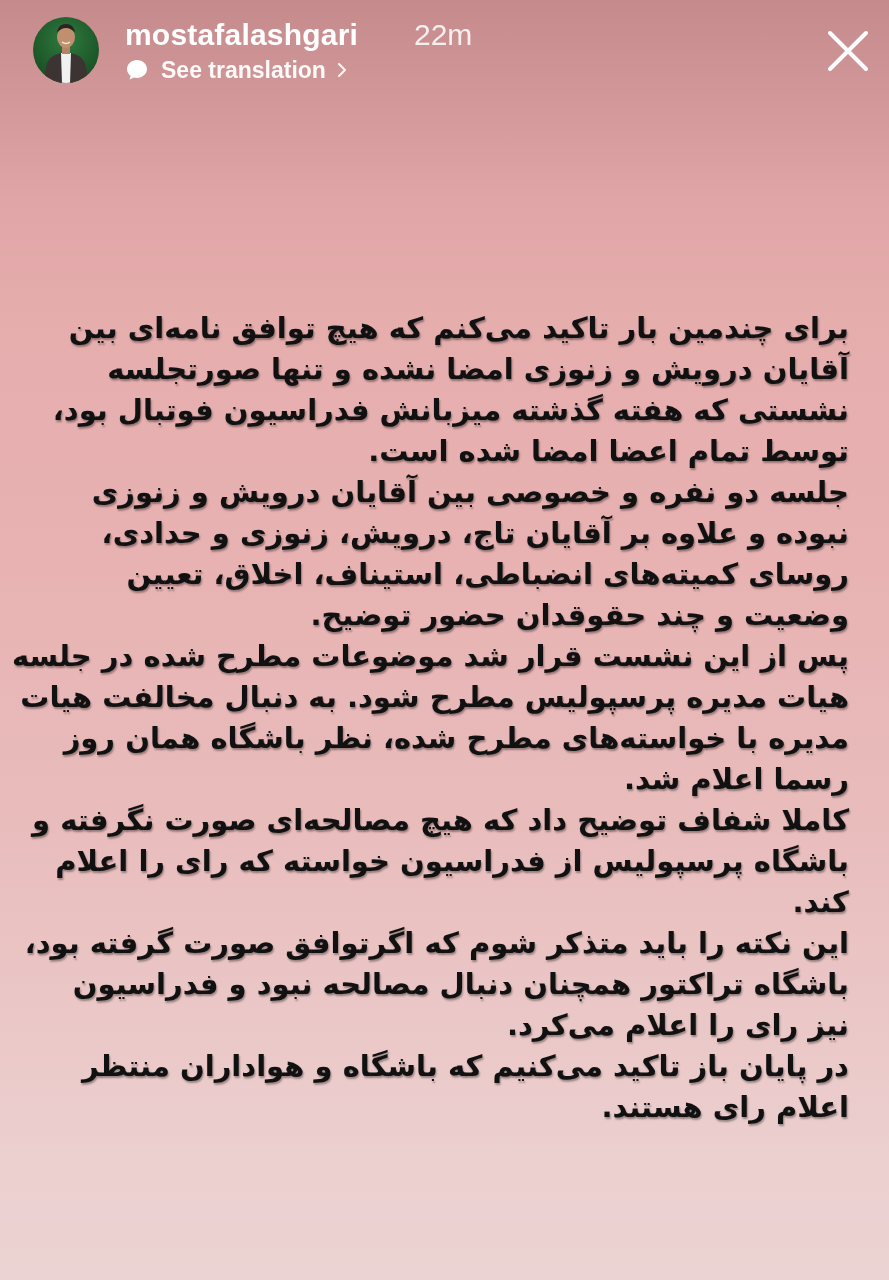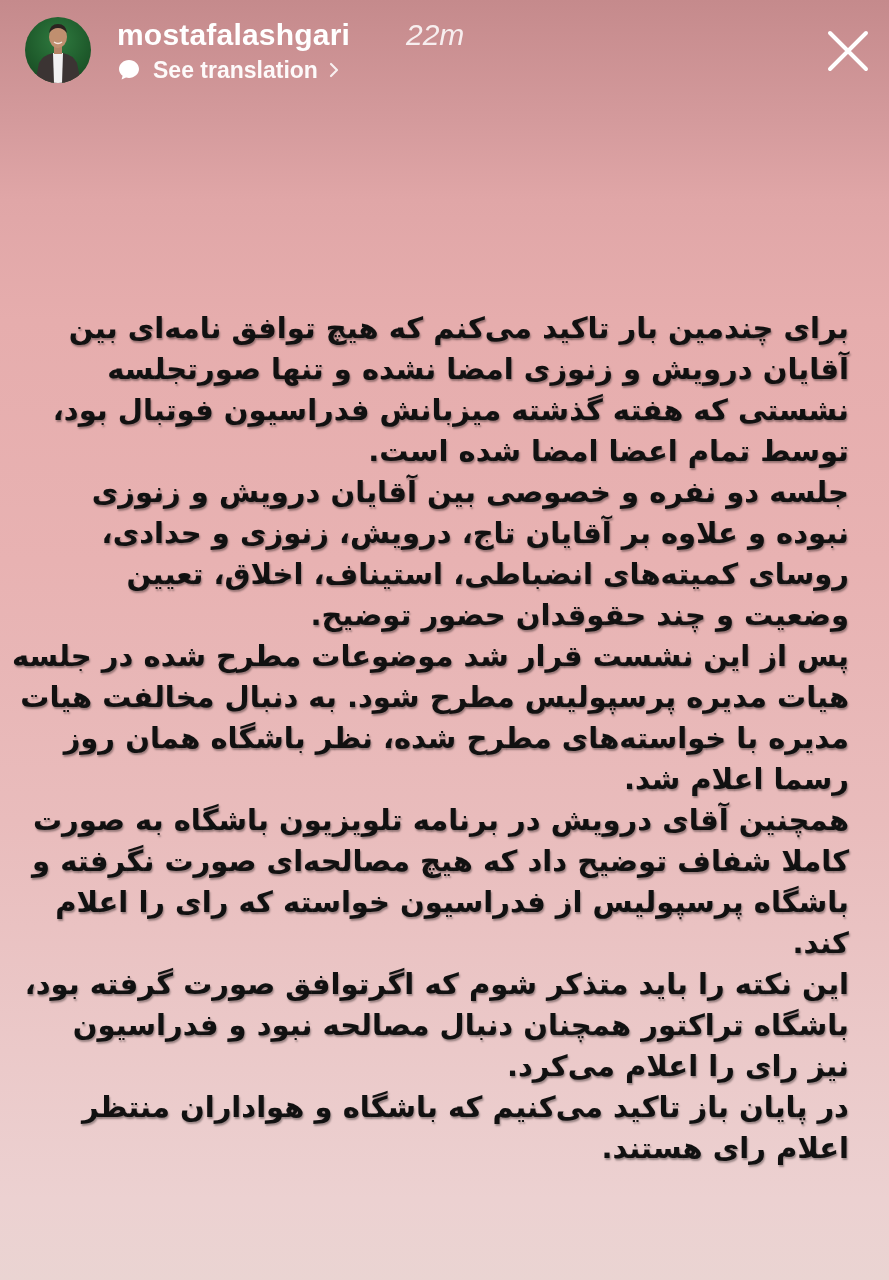--- a/index.html
+++ b/index.html
@@ -19,21 +19,21 @@
         #e8b2b2 560px,
         #e9bcbc 820px,
         #ebc9c9 1050px,
         #ecd1d1 1200px,
         #ead4d2 1280px);
       font-family: "DejaVu Sans", sans-serif;
     }
     .story-header {
       position: absolute;
       top: 0;
-      left: 0;
+      left: 8px;
       right: 0;
       height: 100px;
       padding-left: 41px;
     }
     .avatar {
       position: absolute;
       left: 25px;
       top: 17px;
       width: 66px;
       height: 66px;
@@ -54,21 +54,20 @@
       letter-spacing: 0.2px;
     }
     .timestamp {
       position: absolute;
       left: 406px;
       top: 17px;
       font-family: "Liberation Sans", sans-serif;
       font-size: 30px;
       line-height: 36px;
       color: rgba(255,255,255,0.85);
-      font-style: italic;
     }
     .translation-link {
       position: absolute;
       left: 117px;
       top: 55px;
       height: 30px;
       display: flex;
       align-items: center;
       color: #ffffff;
       cursor: pointer;
@@ -173,21 +172,20 @@
     <span class="line">روسای کمیته‌های انضباطی، استیناف، اخلاق، تعیین</span>
     <span class="line">وضعیت و چند حقوقدان حضور توضیح.</span>
   </p>
   <p class="para">
     <span class="line">پس از این نشست قرار شد موضوعات مطرح شده در جلسه</span>
     <span class="line">هیات مدیره پرسپولیس مطرح شود. به دنبال مخالفت هیات</span>
     <span class="line">مدیره با خواسته‌های مطرح شده، نظر باشگاه همان روز</span>
     <span class="line">رسما اعلام شد.</span>
   </p>
   <p class="para">
-    <span class="line">همچنین آقای درویش در برنامه تلویزیون باشگاه به صورت</span>
     <span class="line">کاملا شفاف توضیح داد که هیچ مصالحه‌ای صورت نگرفته و</span>
     <span class="line">باشگاه پرسپولیس از فدراسیون خواسته که رای را اعلام</span>
     <span class="line">کند.</span>
   </p>
   <p class="para">
     <span class="line">این نکته را باید متذکر شوم که اگرتوافق صورت گرفته بود،</span>
     <span class="line">باشگاه تراکتور همچنان دنبال مصالحه نبود و فدراسیون</span>
     <span class="line">نیز رای را اعلام می‌کرد.</span>
   </p>
   <p class="para">

